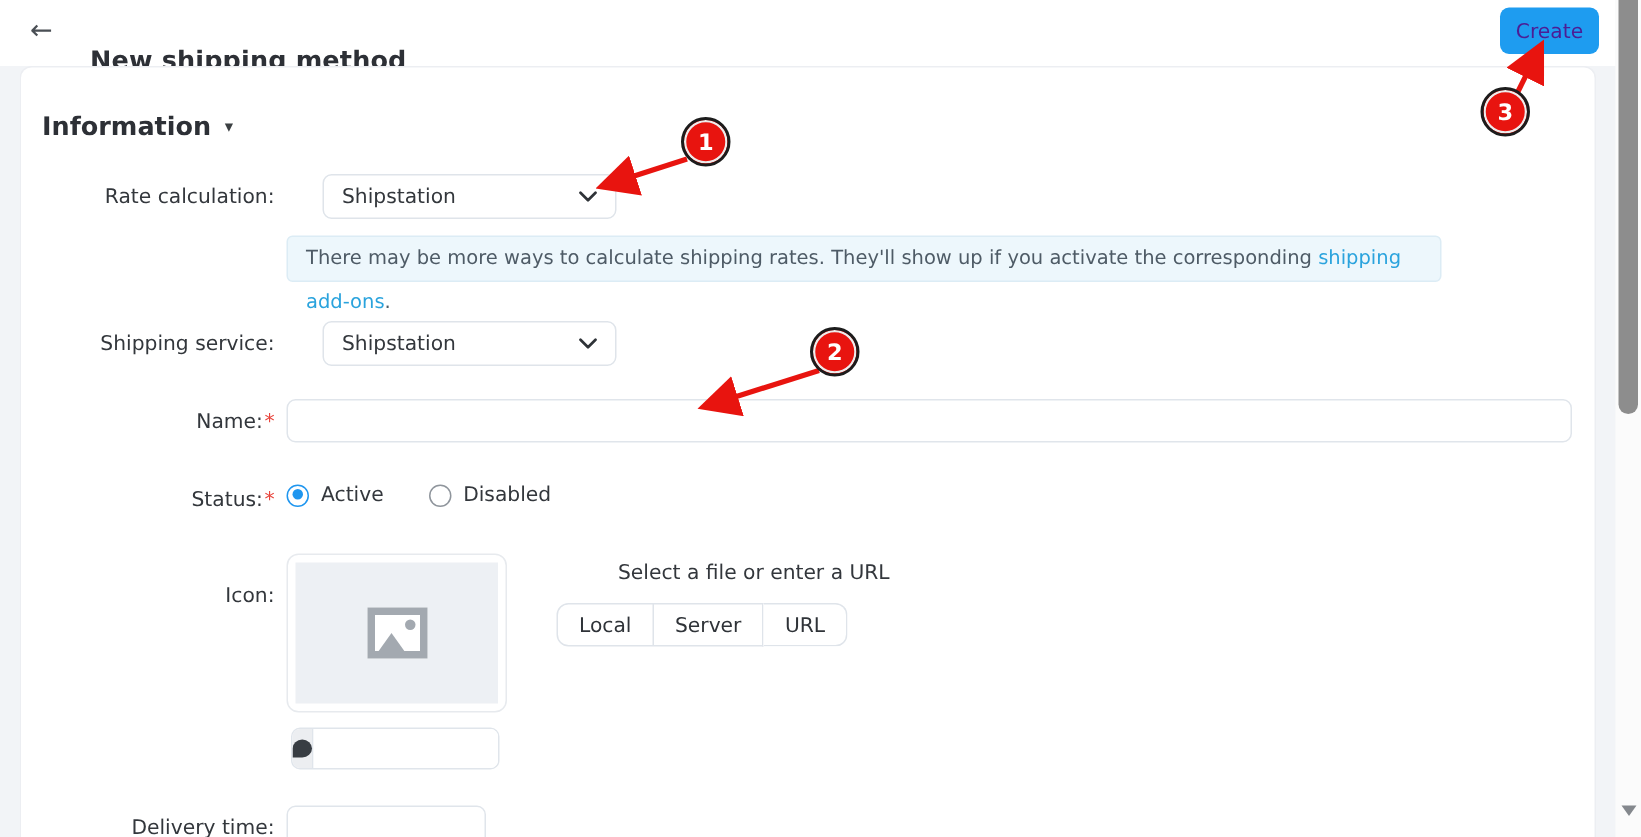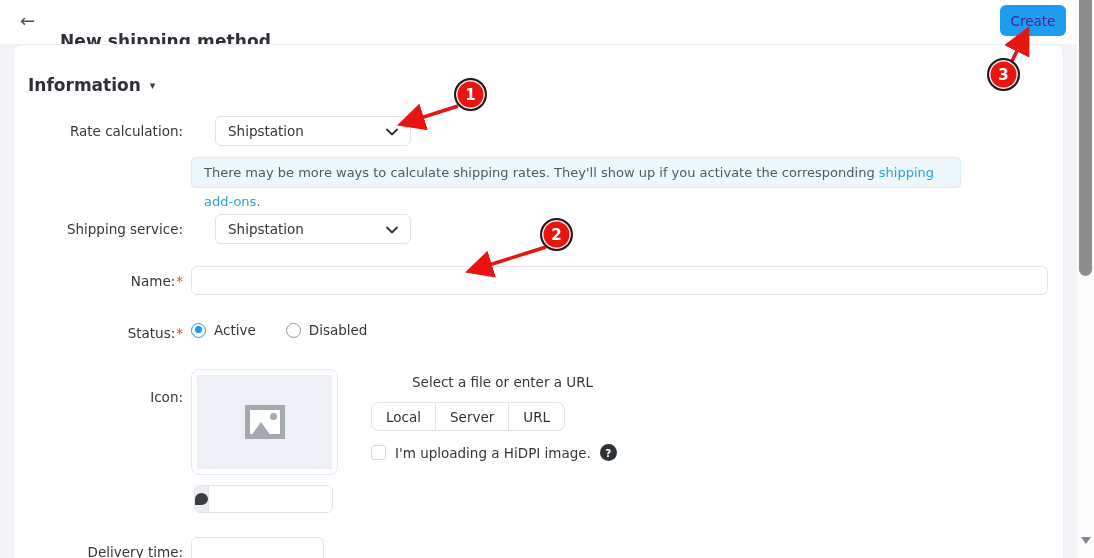--- a/index.html
+++ b/index.html
@@ -136,25 +136,20 @@
         </span>
       <input class="comment-input" value="" style="">
     </div>
 
     <div class="file-col-title">Select a file or enter a URL</div>
     <div class="btn-group">
       <button>Local</button>
       <button>Server</button>
       <button>URL</button>
     </div>
-    <div class="hidpi-row">
-      <span class="checkbox"></span>
-      <span>I'm uploading a HiDPI image.</span>
-      <span class="help-circle">?</span>
-    </div>
 
     <div class="form-label" style="top:499px;">Delivery time:</div>
     <input class="text-input" style="left: 177px; top: 492px; width: 133px; height: 30px;" value="">
   </div>
 
   <div class="scrollbar">
     <div class="scroll-thumb"></div>
     <div class="scroll-arrow-down"></div>
   </div>
 

